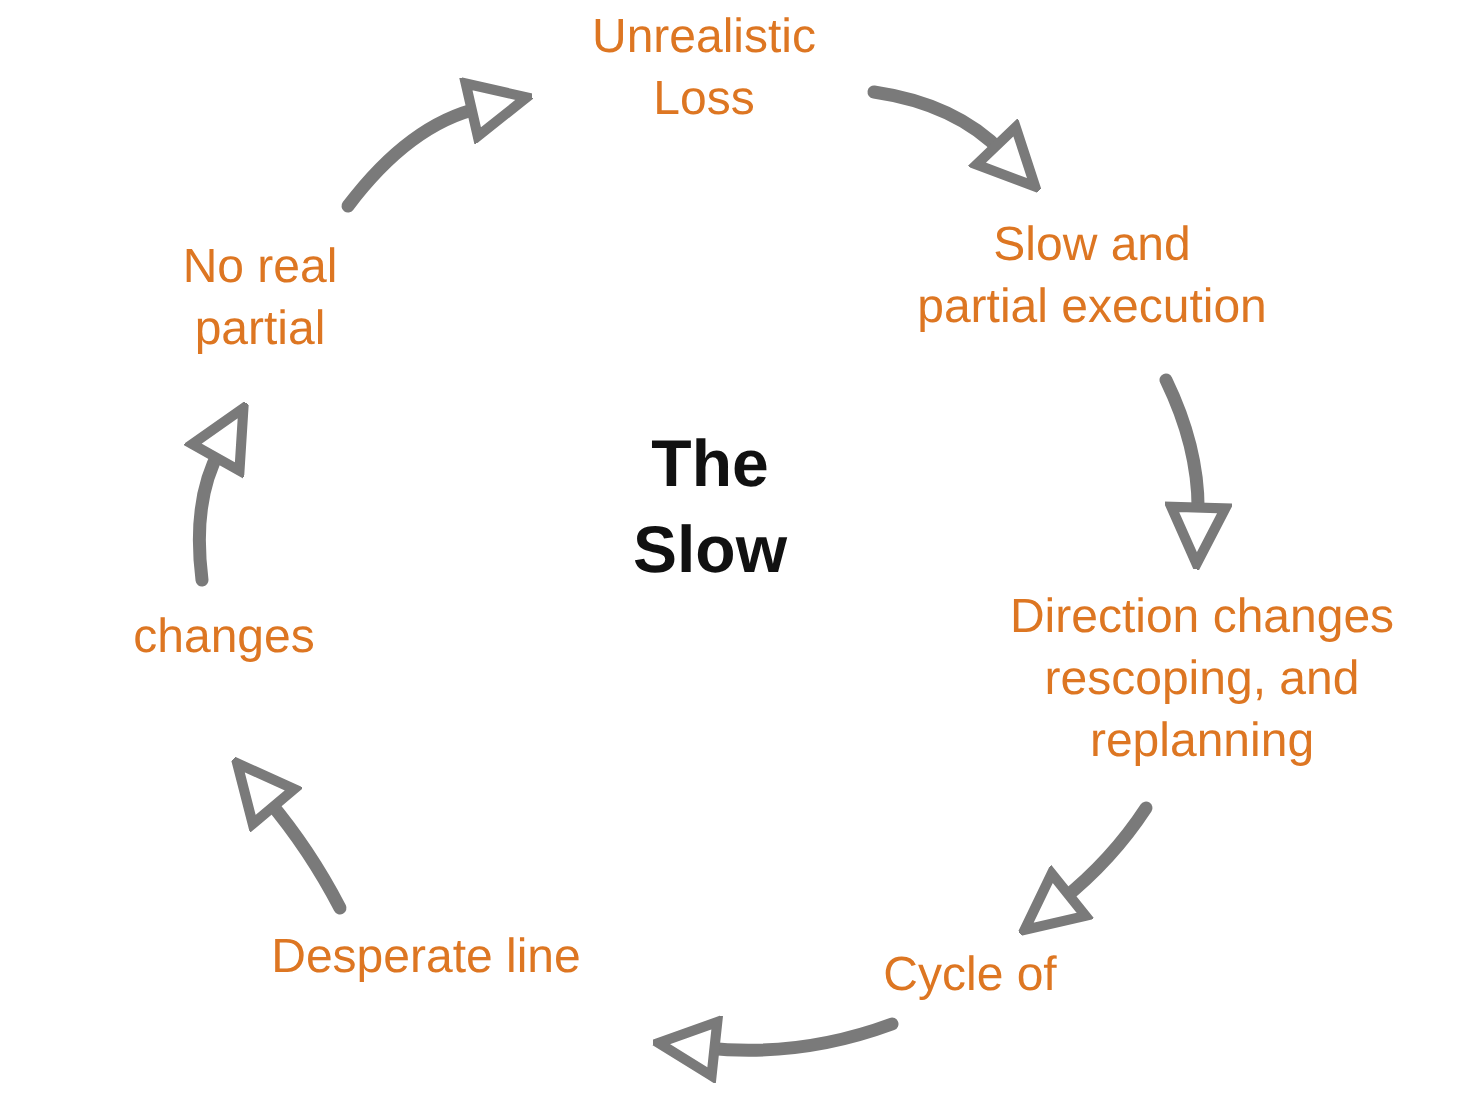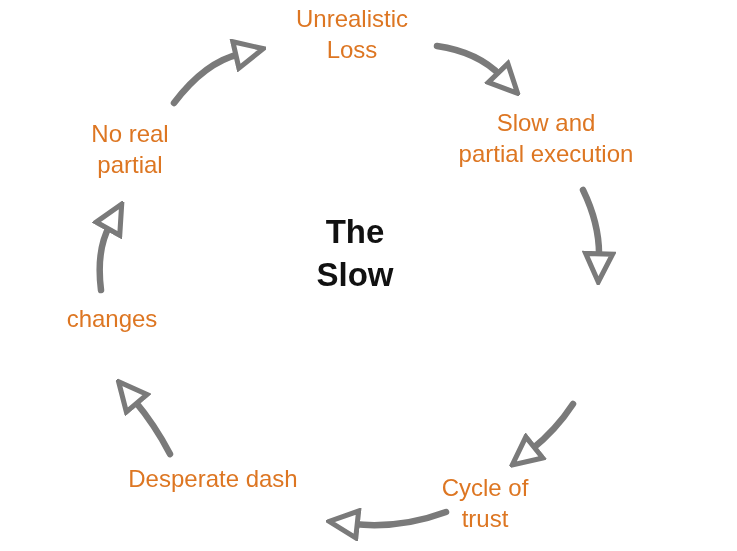--- a/index.html
+++ b/index.html
@@ -92,28 +92,32 @@
   <div class="node" style="left:352px; top:3px">
     <span>Unrealistic</span>
     <span>Loss</span>
   </div>
 
   <div class="node" style="left:546px; top:107px">
     <span>Slow and</span>
     <span>partial execution</span>
   </div>
 
+  <div class="node" style="left:601px; top:293px">
+    <span>Direction changes</span>
+    <span>rescoping, and</span>
+    <span>replanning</span>
+  </div>
 
   <div class="node" style="left:485px; top:472px">
     <span>Cycle of</span>
-    <span>trust</span>
   </div>
 
   <div class="node" style="left:213px; top:463px">
-    <span>Desperate dash</span>
+    <span>Desperate line</span>
   </div>
 
   <div class="node" style="left:112px; top:303px">
     <span>changes</span>
   </div>
 
   <div class="node" style="left:130px; top:118px">
     <span>No real</span>
     <span>partial</span>
   </div>

